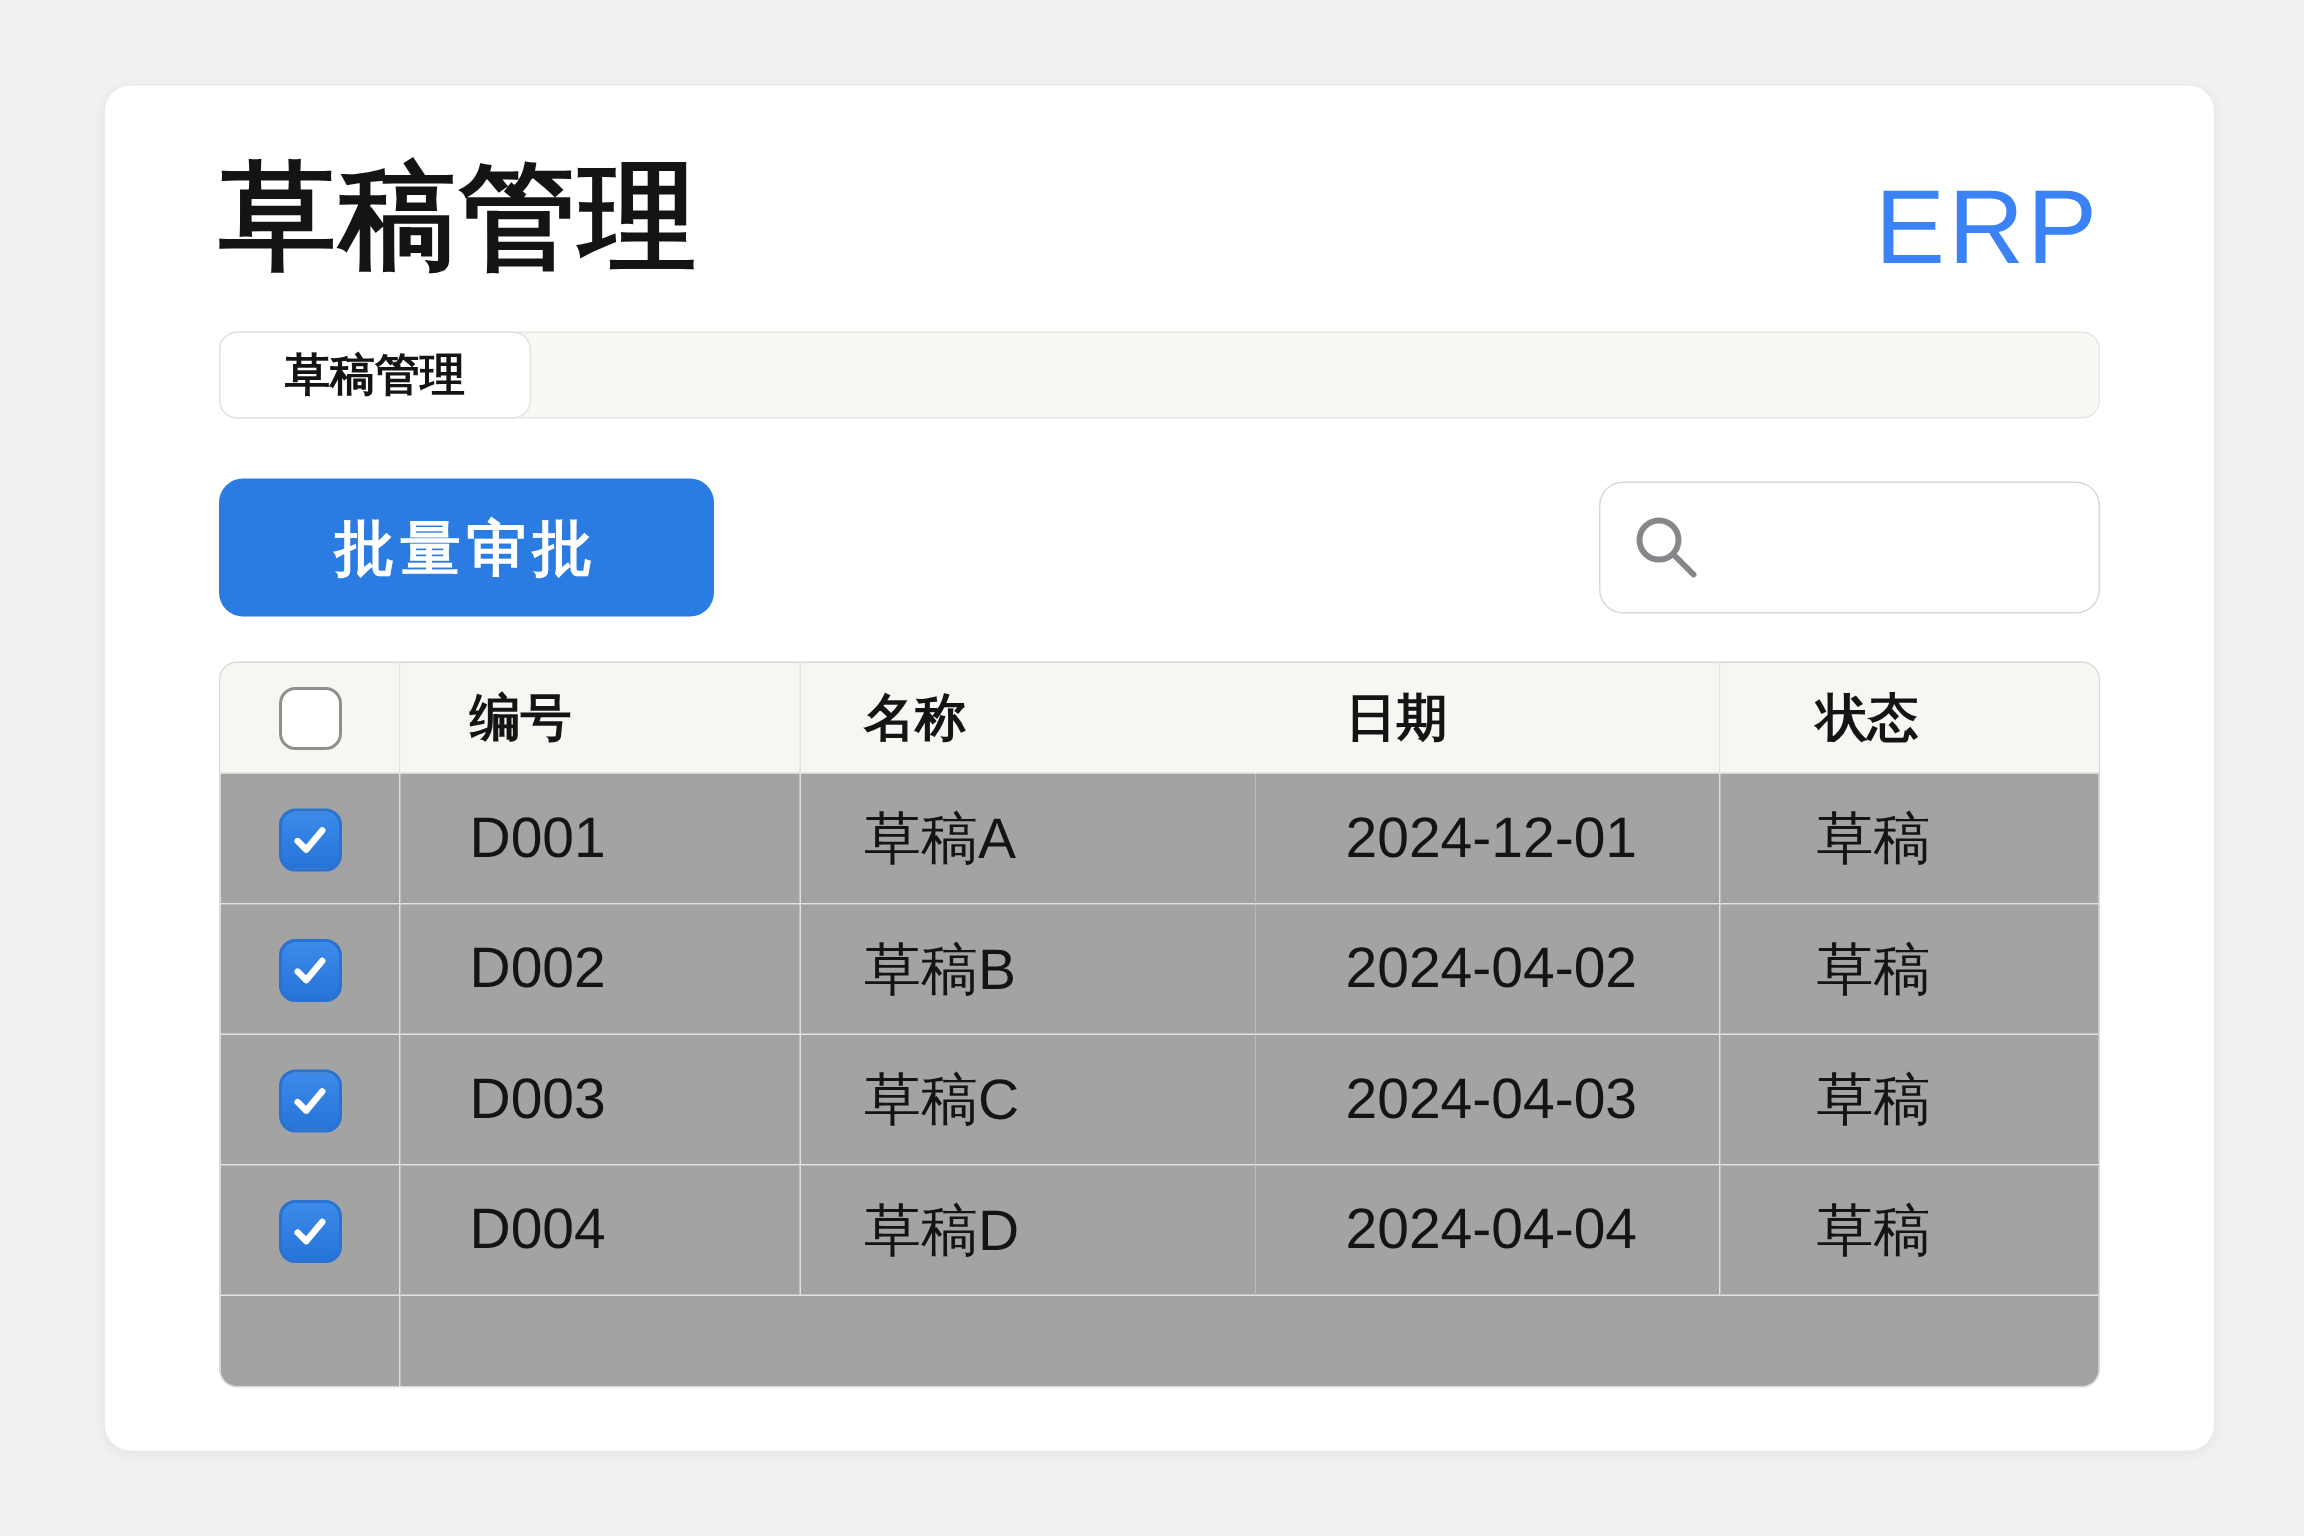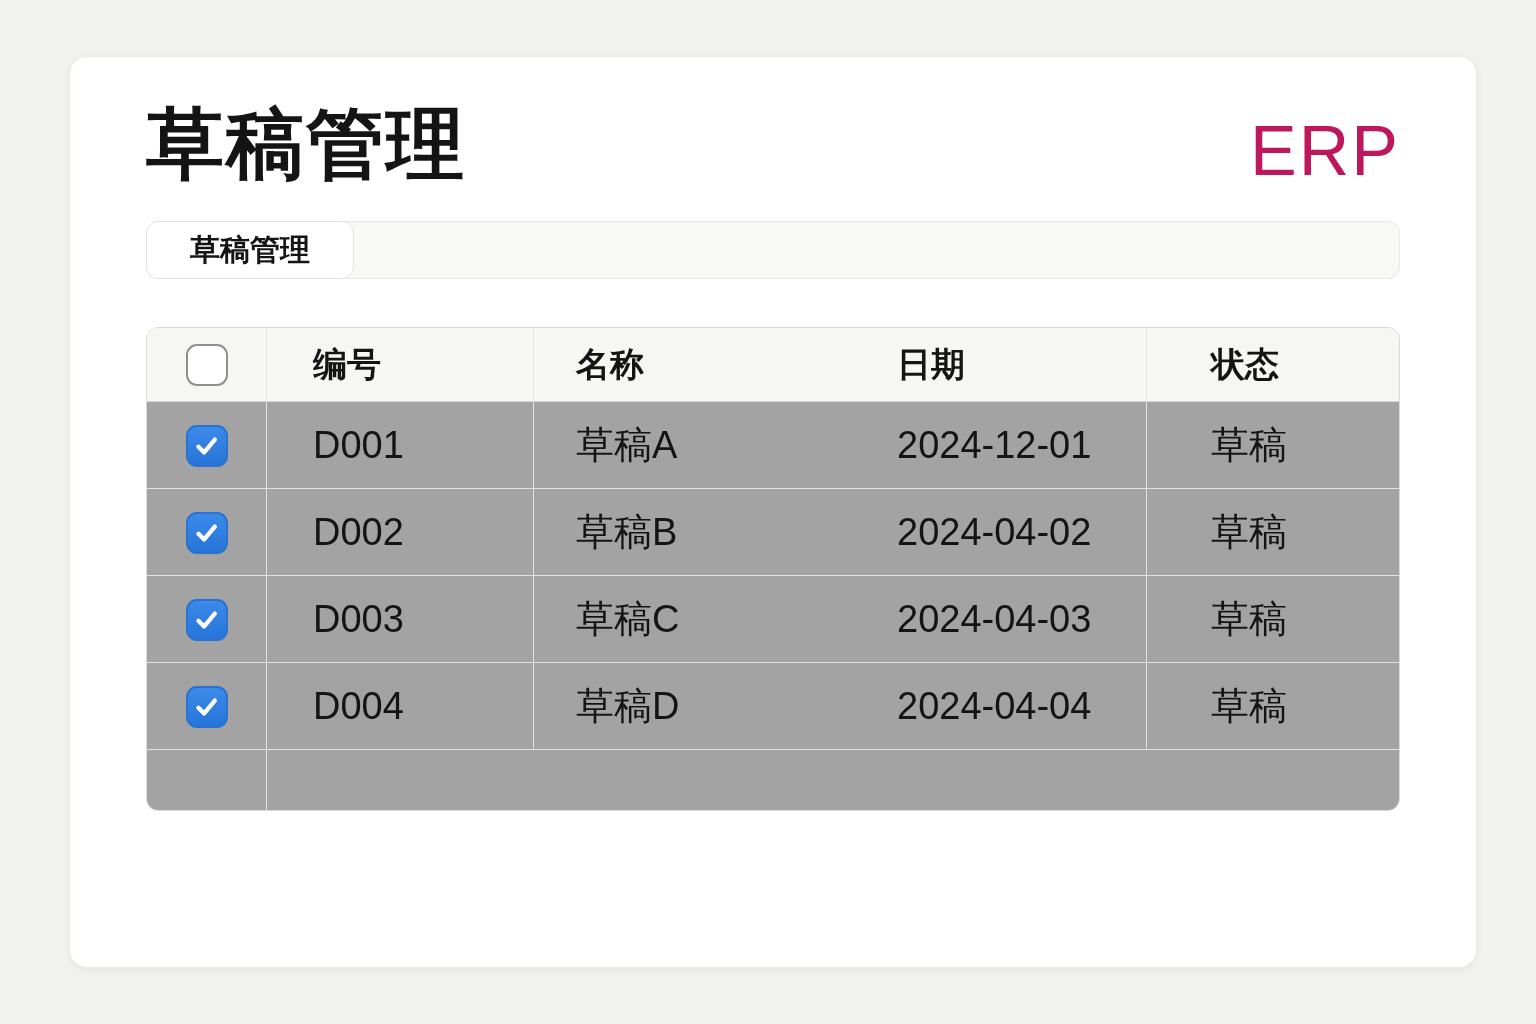--- a/index.html
+++ b/index.html
@@ -25,21 +25,21 @@
   }
   .title-row{
     margin-top:42px;
     display:flex; justify-content:space-between; align-items:center;
   }
   .page-title{
     font-size:78px; font-weight:700; letter-spacing:2px; line-height:1.1;
   }
   .brand{
     font-size:70px; font-weight:300; letter-spacing:2px;
-    color:#be185d;
+    color:#3b82f6;
     margin-top:12px;
   }
   .tab-bar{
     position:relative;
     margin-top:30px;
     height:58px;
     background:#f8f8f5;
     border:1px solid #e7e7e4;
     border-radius:12px;
   }
@@ -78,21 +78,21 @@
     pointer-events:none;
   }
   .search-input{
     width:100%; height:100%;
     border:none; outline:none; background:transparent;
     border-radius:16px;
     padding-left:80px;
     font-size:32px; font-family:inherit; color:var(--text);
   }
   .table-wrap{
-    margin-top:48px;
+    margin-top:30px;
     border:1px solid #d9d9d6;
     border-radius:12px;
     overflow:hidden;
     background:#fff;
   }
   table{
     width:100%;
     border-collapse:separate; border-spacing:0;
     table-layout:fixed;
   }
@@ -150,20 +150,32 @@
     <h1 class="page-title">草稿管理</h1>
     <div class="brand">ERP</div>
   </div>
 
   <div class="tab-bar">
     <div class="tab">
       <span>草稿管理</span>
     </div>
   </div>
 
+  <div class="toolbar">
+    <button class="btn-primary">
+      <span>批量审批</span>
+    </button>
+    <div class="search-box">
+      <svg class="search-icon" viewBox="0 0 48 48" fill="none">
+        <circle cx="19" cy="19" r="13" stroke="#85878a" stroke-width="4"></circle>
+        <line x1="29" y1="29" x2="42" y2="42" stroke="#85878a" stroke-width="4" stroke-linecap="round"></line>
+      </svg>
+      <input class="search-input" type="text" placeholder="" style="">
+    </div>
+  </div>
 
   <div class="table-wrap">
     <table>
       <colgroup>
         <col class="c-check">
           <col class="c-id">
           <col class="c-name">
           <col class="c-date">
           <col class="c-status">
       </colgroup>

